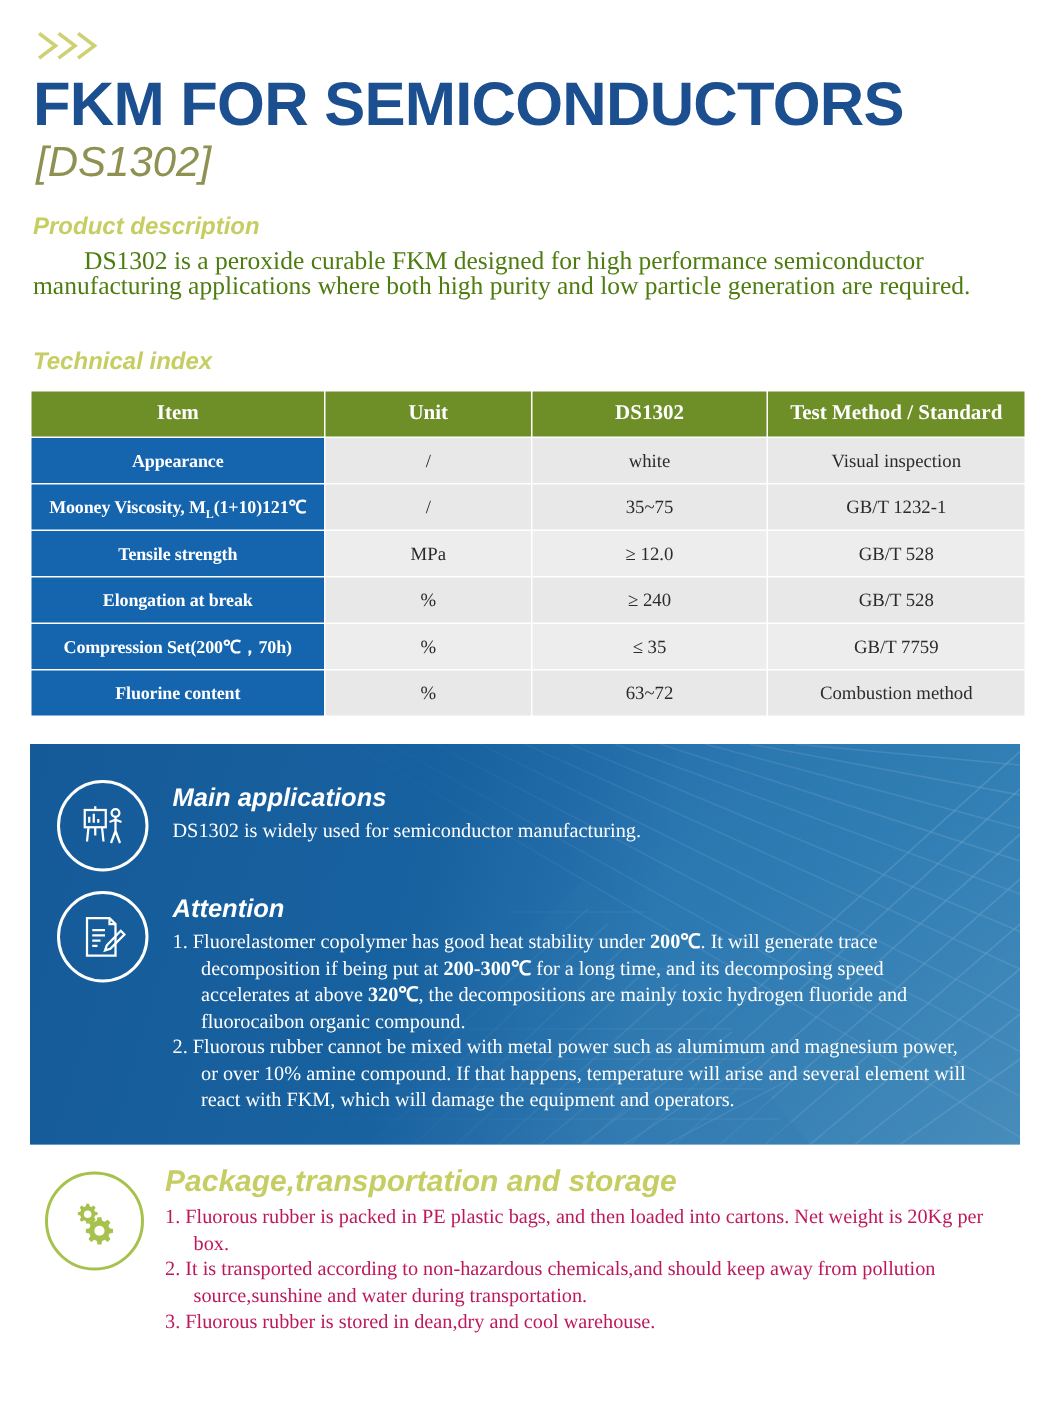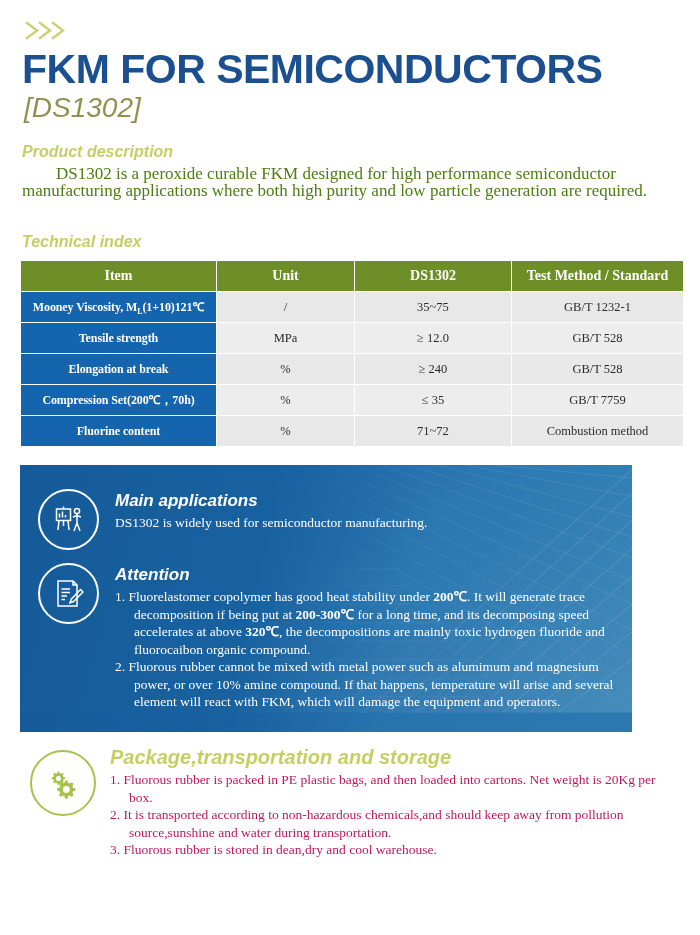--- a/index.html
+++ b/index.html
@@ -92,21 +92,21 @@
   .tbl td.item sub{font-size:8px;}
   col.c1{width:195px;}
   col.c2{width:137px;}
   col.c3{width:156px;}
   col.c4{width:171px;}
 
   
   .blue-panel{
     position:relative;
     margin:18px 0 0 20px;
-    width:612px;
+    width:660px;
     height:267px;
     overflow:hidden;
     background:linear-gradient(120deg,#1d5fa0 0%,#1b6aac 32%,#2f7cb4 60%,#2d79b0 100%);
   }
   .blue-panel .bldg{
     position:absolute;inset:0;
     opacity:.55;
   }
   .blue-panel .veil{
     position:absolute;inset:0;
@@ -217,20 +217,26 @@
   <thead>
     <tr>
       <th>Item</th>
       <th>Unit</th>
       <th>DS1302</th>
       <th>Test Method / Standard</th>
     </tr>
   </thead>
   <tbody id="tbl-body">
       <tr>
+        <td class="item">Appearance</td>
+        <td class="val">/</td>
+        <td class="val">white</td>
+        <td class="val">Visual inspection</td>
+      </tr>
+      <tr>
         <td class="item">Mooney Viscosity, M<sub>L</sub>(1+10)121℃</td>
         <td class="val">/</td>
         <td class="val">35~75</td>
         <td class="val">GB/T 1232-1</td>
       </tr>
       <tr>
         <td class="item">Tensile strength</td>
         <td class="val alt">MPa</td>
         <td class="val alt">≥ 12.0</td>
         <td class="val alt">GB/T 528</td>
@@ -243,21 +249,21 @@
       </tr>
       <tr>
         <td class="item">Compression Set(200℃，70h)</td>
         <td class="val alt">%</td>
         <td class="val alt">≤ 35</td>
         <td class="val alt">GB/T 7759</td>
       </tr>
       <tr>
         <td class="item">Fluorine content</td>
         <td class="val">%</td>
-        <td class="val">71~72</td>
+        <td class="val">63~72</td>
         <td class="val">Combustion method</td>
       </tr>
     </tbody>
 </table>
 
 <div class="blue-panel">
   <svg class="bldg" viewBox="0 0 660 267" preserveAspectRatio="none">
     <defs>
       <linearGradient id="gsky" x1="0" y1="0" x2="1" y2="1">
         <stop offset="0%" stop-color="#2c6fa6"></stop>

